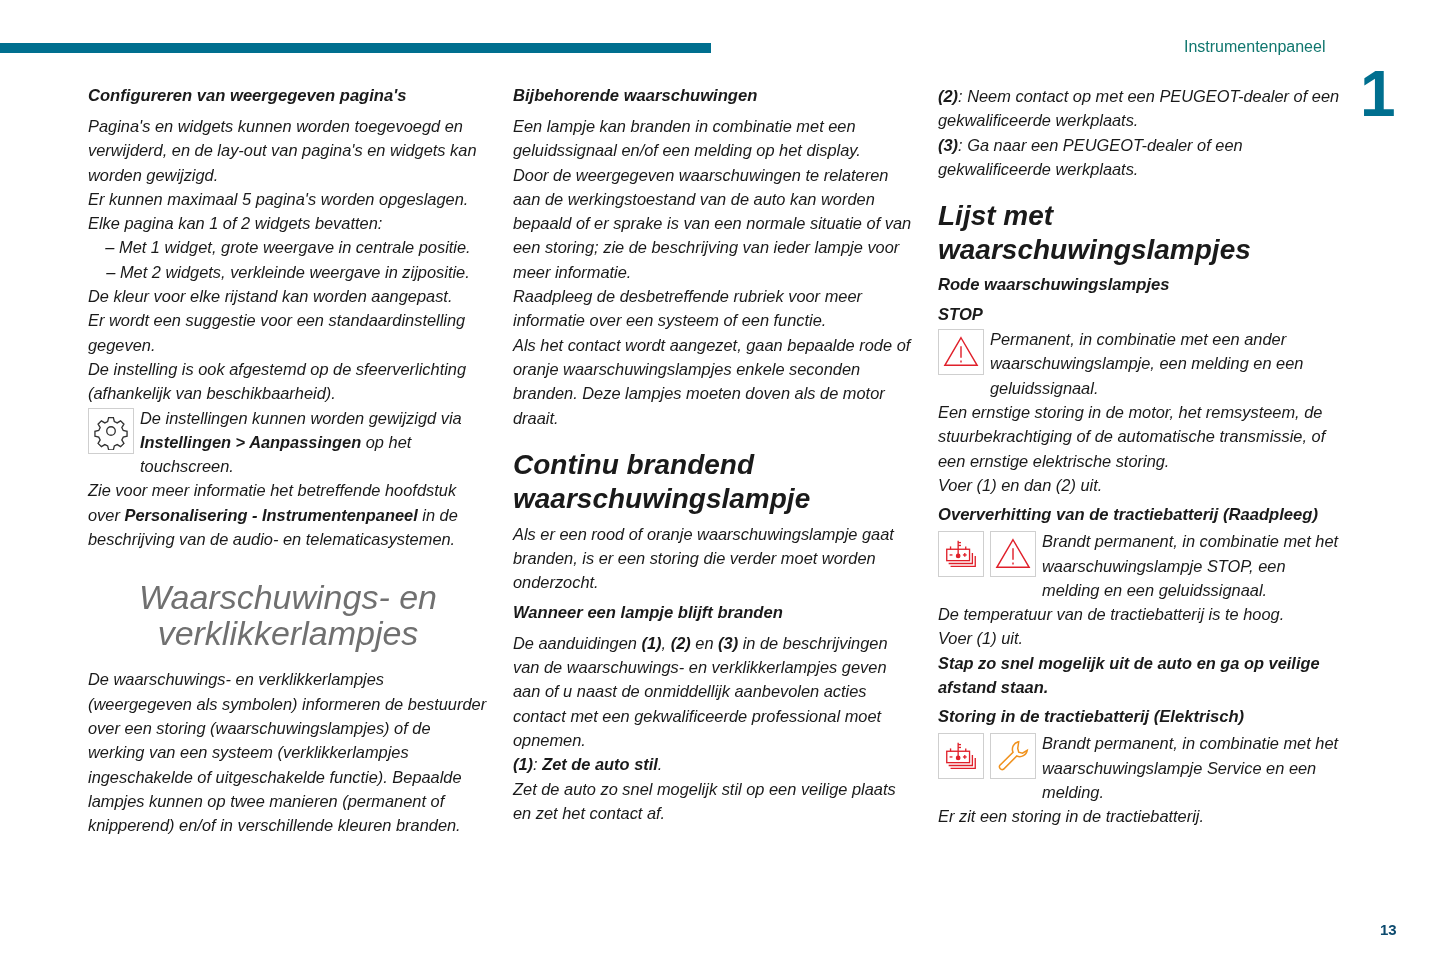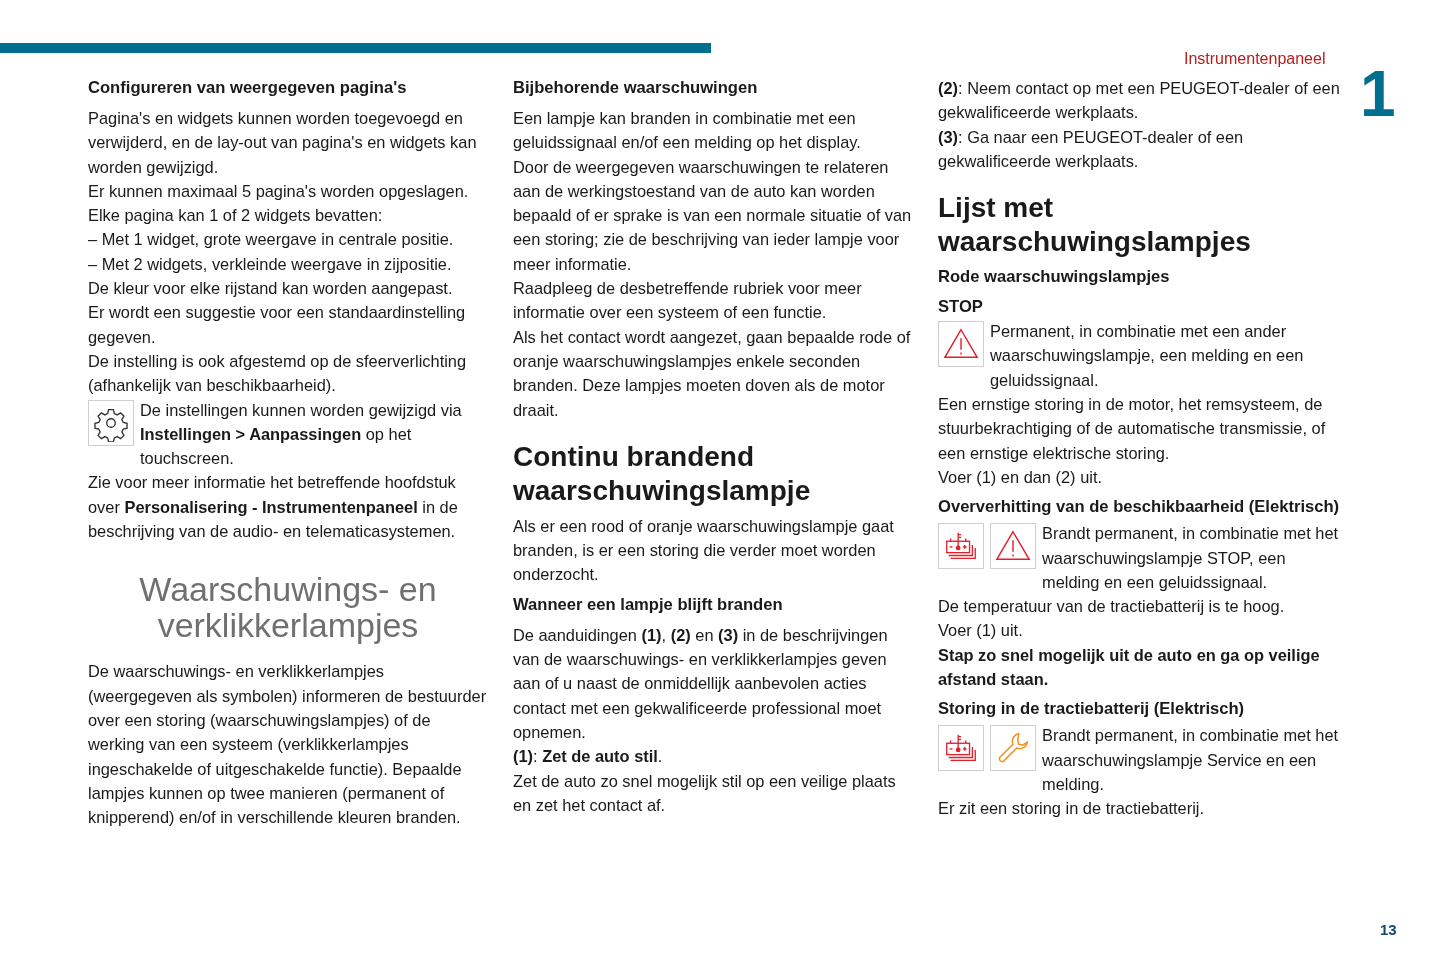--- a/index.html
+++ b/index.html
@@ -1,32 +1,32 @@
 <!DOCTYPE html>
 <html><head>
 <meta charset="utf-8">
 <style>
   html, body { margin:0; padding:0; background:#ffffff; }
   body { width:1445px; height:963px; position:relative; overflow:hidden;
          font-family:"Liberation Sans", sans-serif; color:#1a1a1a; }
   .topbar { position:absolute; left:0; top:43px; width:711px; height:10px; background:#006f8f; }
-  .running-head { position:absolute; left:1184px; top:50px; font-size:16px; color:#b91c1c; }
+  .running-head { position:absolute; left:1184px; top:38px; font-size:16px; color:#0f766e; }
   .chapter-num { position:absolute; left:1360px; top:62px; font-size:64px; font-weight:bold; color:#006f8f; line-height:1; }
   .page-num { position:absolute; left:1380px; top:921px; font-size:15px; font-weight:bold; color:#0c4a6e; }
 
-  .col { position:absolute; top:76px; width:400px; font-size:16.4px; line-height:24.3px; }
+  .col { position:absolute; top:84px; width:400px; font-size:16.4px; line-height:24.3px;font-style:italic; }
   .col1 { left:88px; }
   .col2 { left:513px; }
   .col3 { left:938px; width:402px; }
   .col p { margin:0; }
   .h3 { font-weight:bold; font-size:16.6px; margin:0 0 6px 0 !important; line-height:24px; }
   .h3.sp { margin-top:6px !important; }
   .h2-grey { font-size:34px; line-height:36px; color:#707070; margin:28px 0 16px 0 !important; font-weight:normal;text-align:center; }
   .h2-bold { font-size:28px; line-height:34px; font-weight:bold; margin:18px 0 6px 0 !important; }
-  .dash { padding-left:18px; text-indent:-18px; }
+  .dash { padding-left:18px; text-indent:-18px;text-align:center; }
   .iconbox { float:left; width:46px; height:46px; border:1px solid #cfcfcf; margin:2px 6px 2px 0;
              display:flex; align-items:center; justify-content:center; box-sizing:border-box; }
   .iconbox svg { width:38px; height:38px; }
   b { font-weight:bold; }
 </style>
 </head>
 <body>
 
 <div class="topbar"></div>
 <div class="running-head">Instrumentenpaneel</div>
@@ -84,21 +84,21 @@
         <path d="M20 5 L37 34 H3 Z"></path>
           <line x1="20" y1="14" x2="20" y2="26"></line>
           <line x1="20" y1="29" x2="20" y2="31"></line>
       </svg>
     </span>
     <p>Permanent, in combinatie met een ander waarschuwingslampje, een melding en een geluidssignaal.</p>
   </div>
   <p>Een ernstige storing in de motor, het remsysteem, de stuurbekrachtiging of de automatische transmissie, of een ernstige elektrische storing.</p>
   <p>Voer (1) en dan (2) uit.</p>
 
-  <p class="h3 sp" style="margin-bottom:2px !important;">Oververhitting van de beschikbaarheid (Elektrisch)</p>
+  <p class="h3 sp" style="margin-bottom:2px !important;">Oververhitting van de tractiebatterij (Raadpleeg)</p>
   <div>
     <span class="iconbox">
       <svg viewBox="0 0 40 40" fill="none" stroke="#e0202a" stroke-width="1.4">
         <rect x="5" y="15" width="24" height="12"></rect>
           <line x1="9" y1="15" x2="9" y2="12"></line>
           <line x1="25" y1="15" x2="25" y2="12"></line>
         <line x1="17" y1="6" x2="17" y2="21"></line>
           <circle cx="17" cy="22" r="1.8" fill="#e0202a"></circle>
         <line x1="17" y1="8" x2="20" y2="8"></line>
           <line x1="17" y1="11" x2="20" y2="11"></line>

